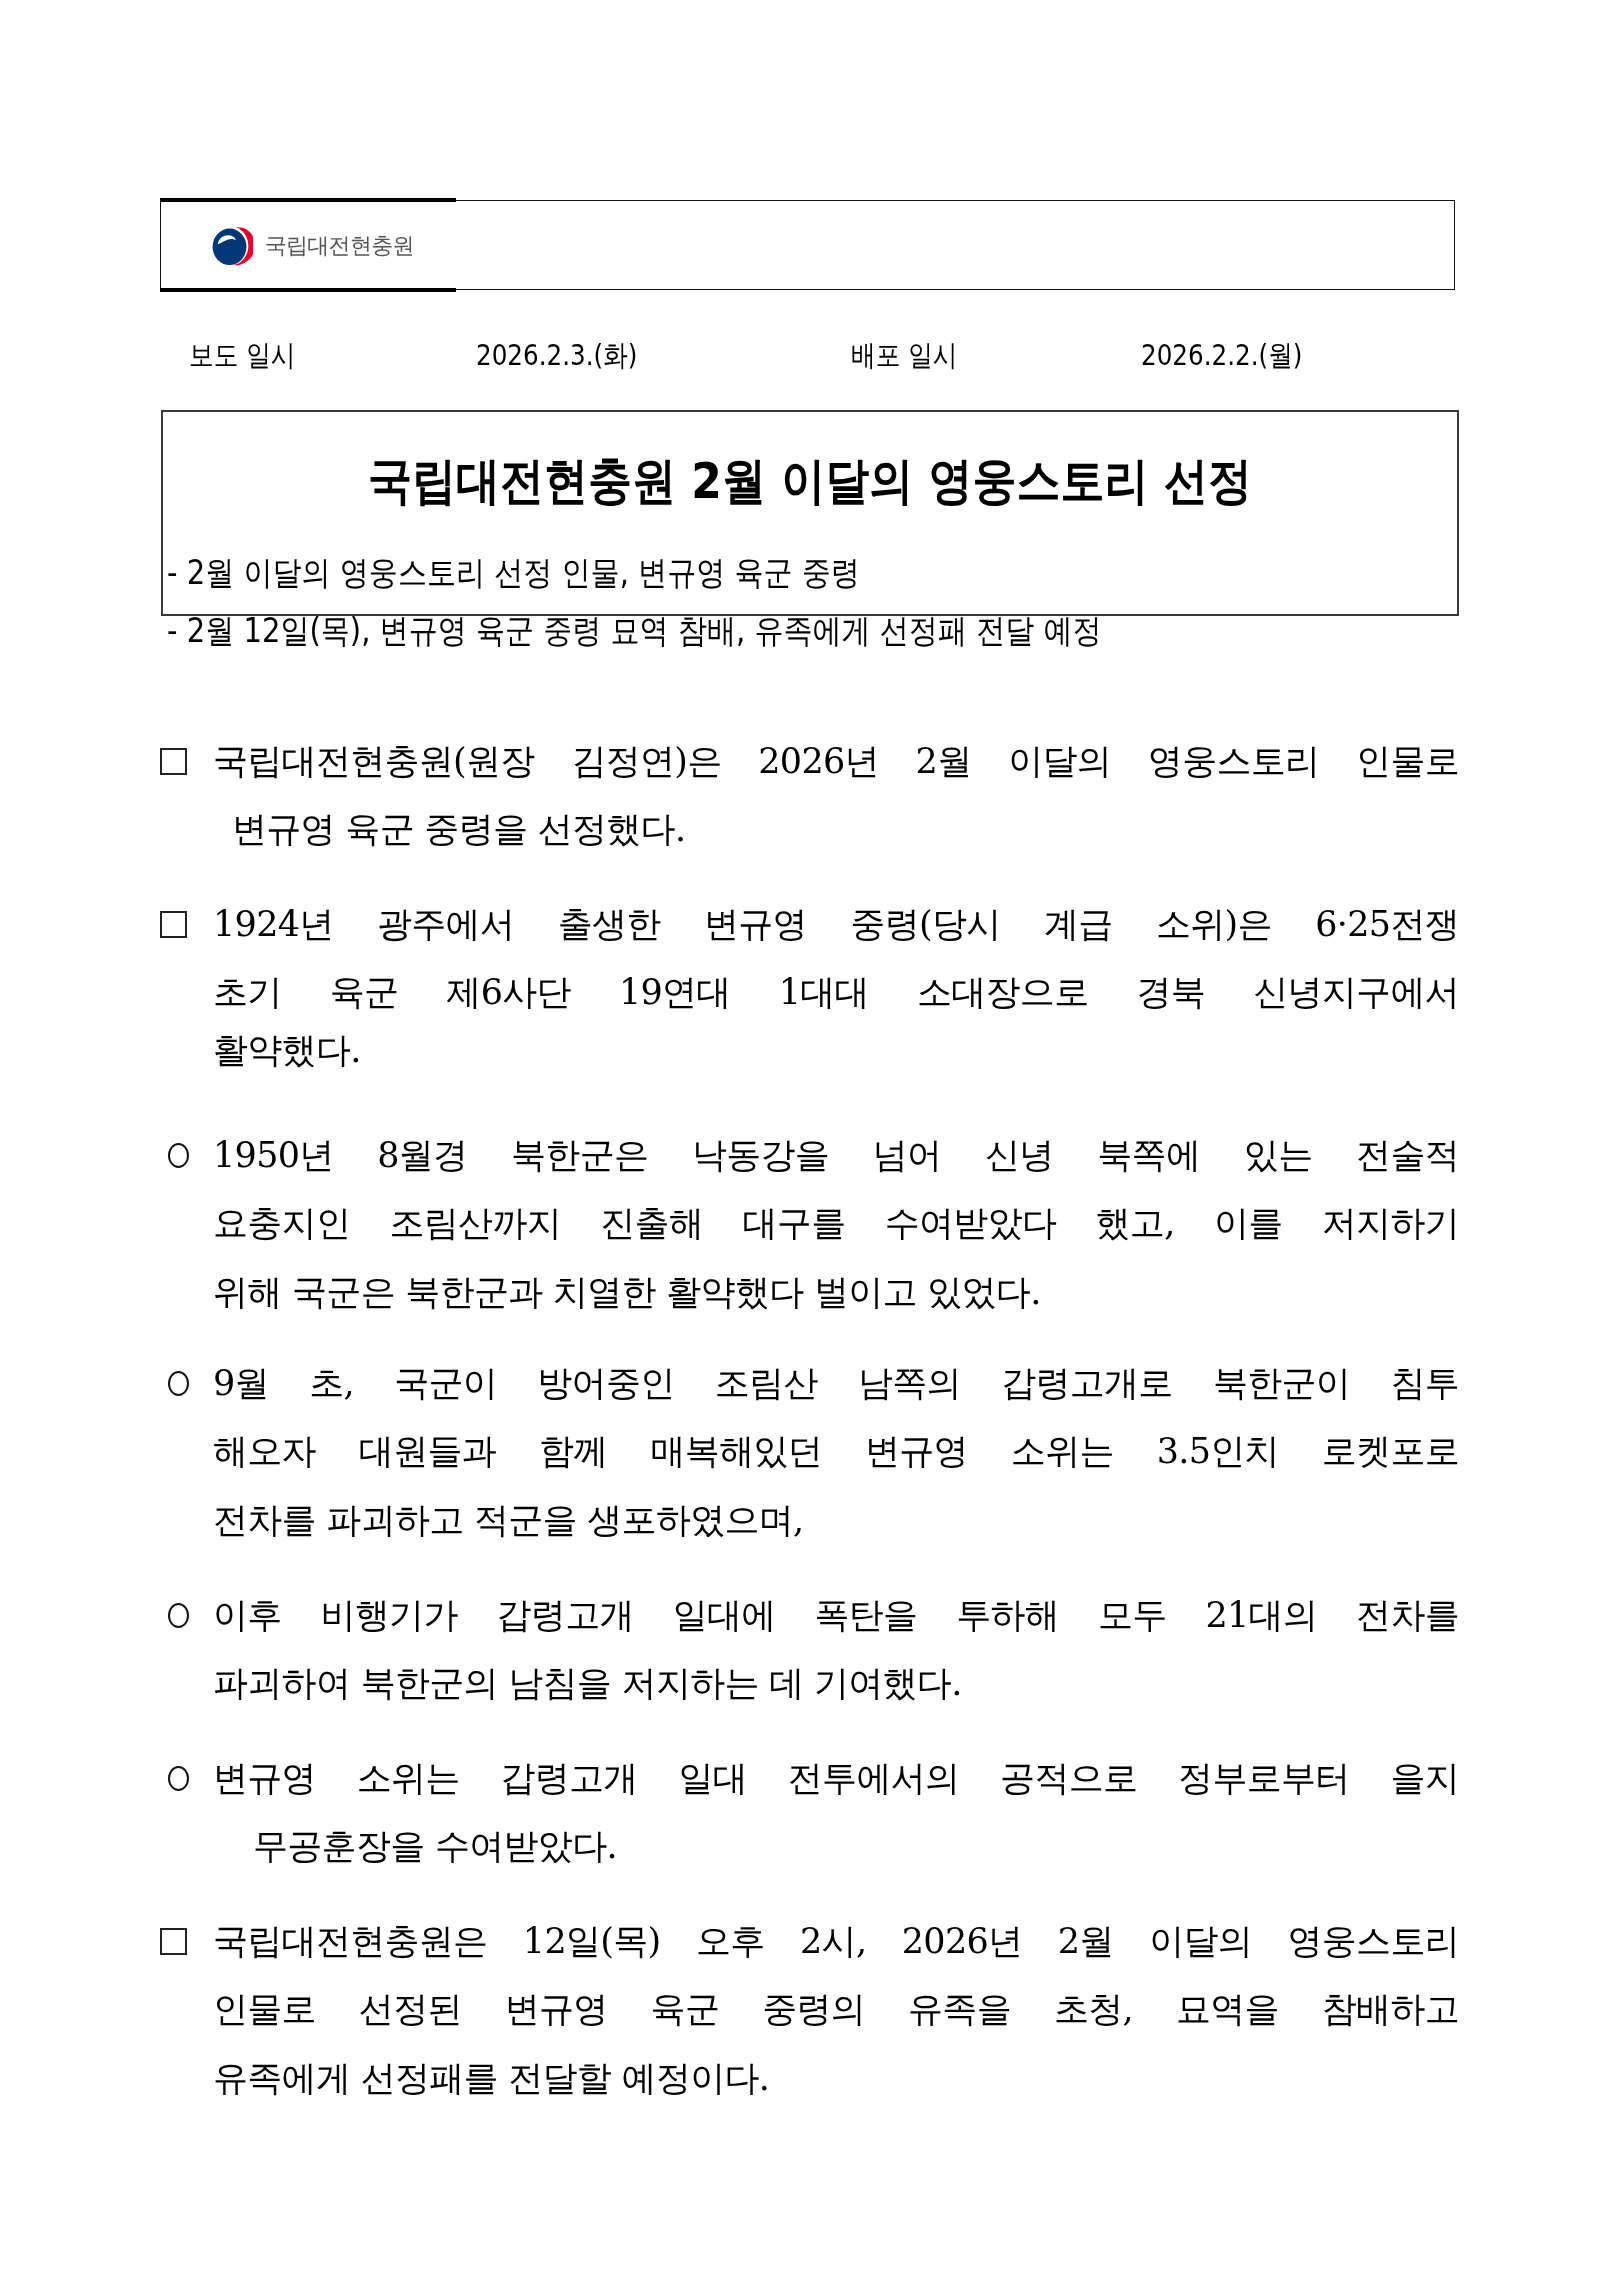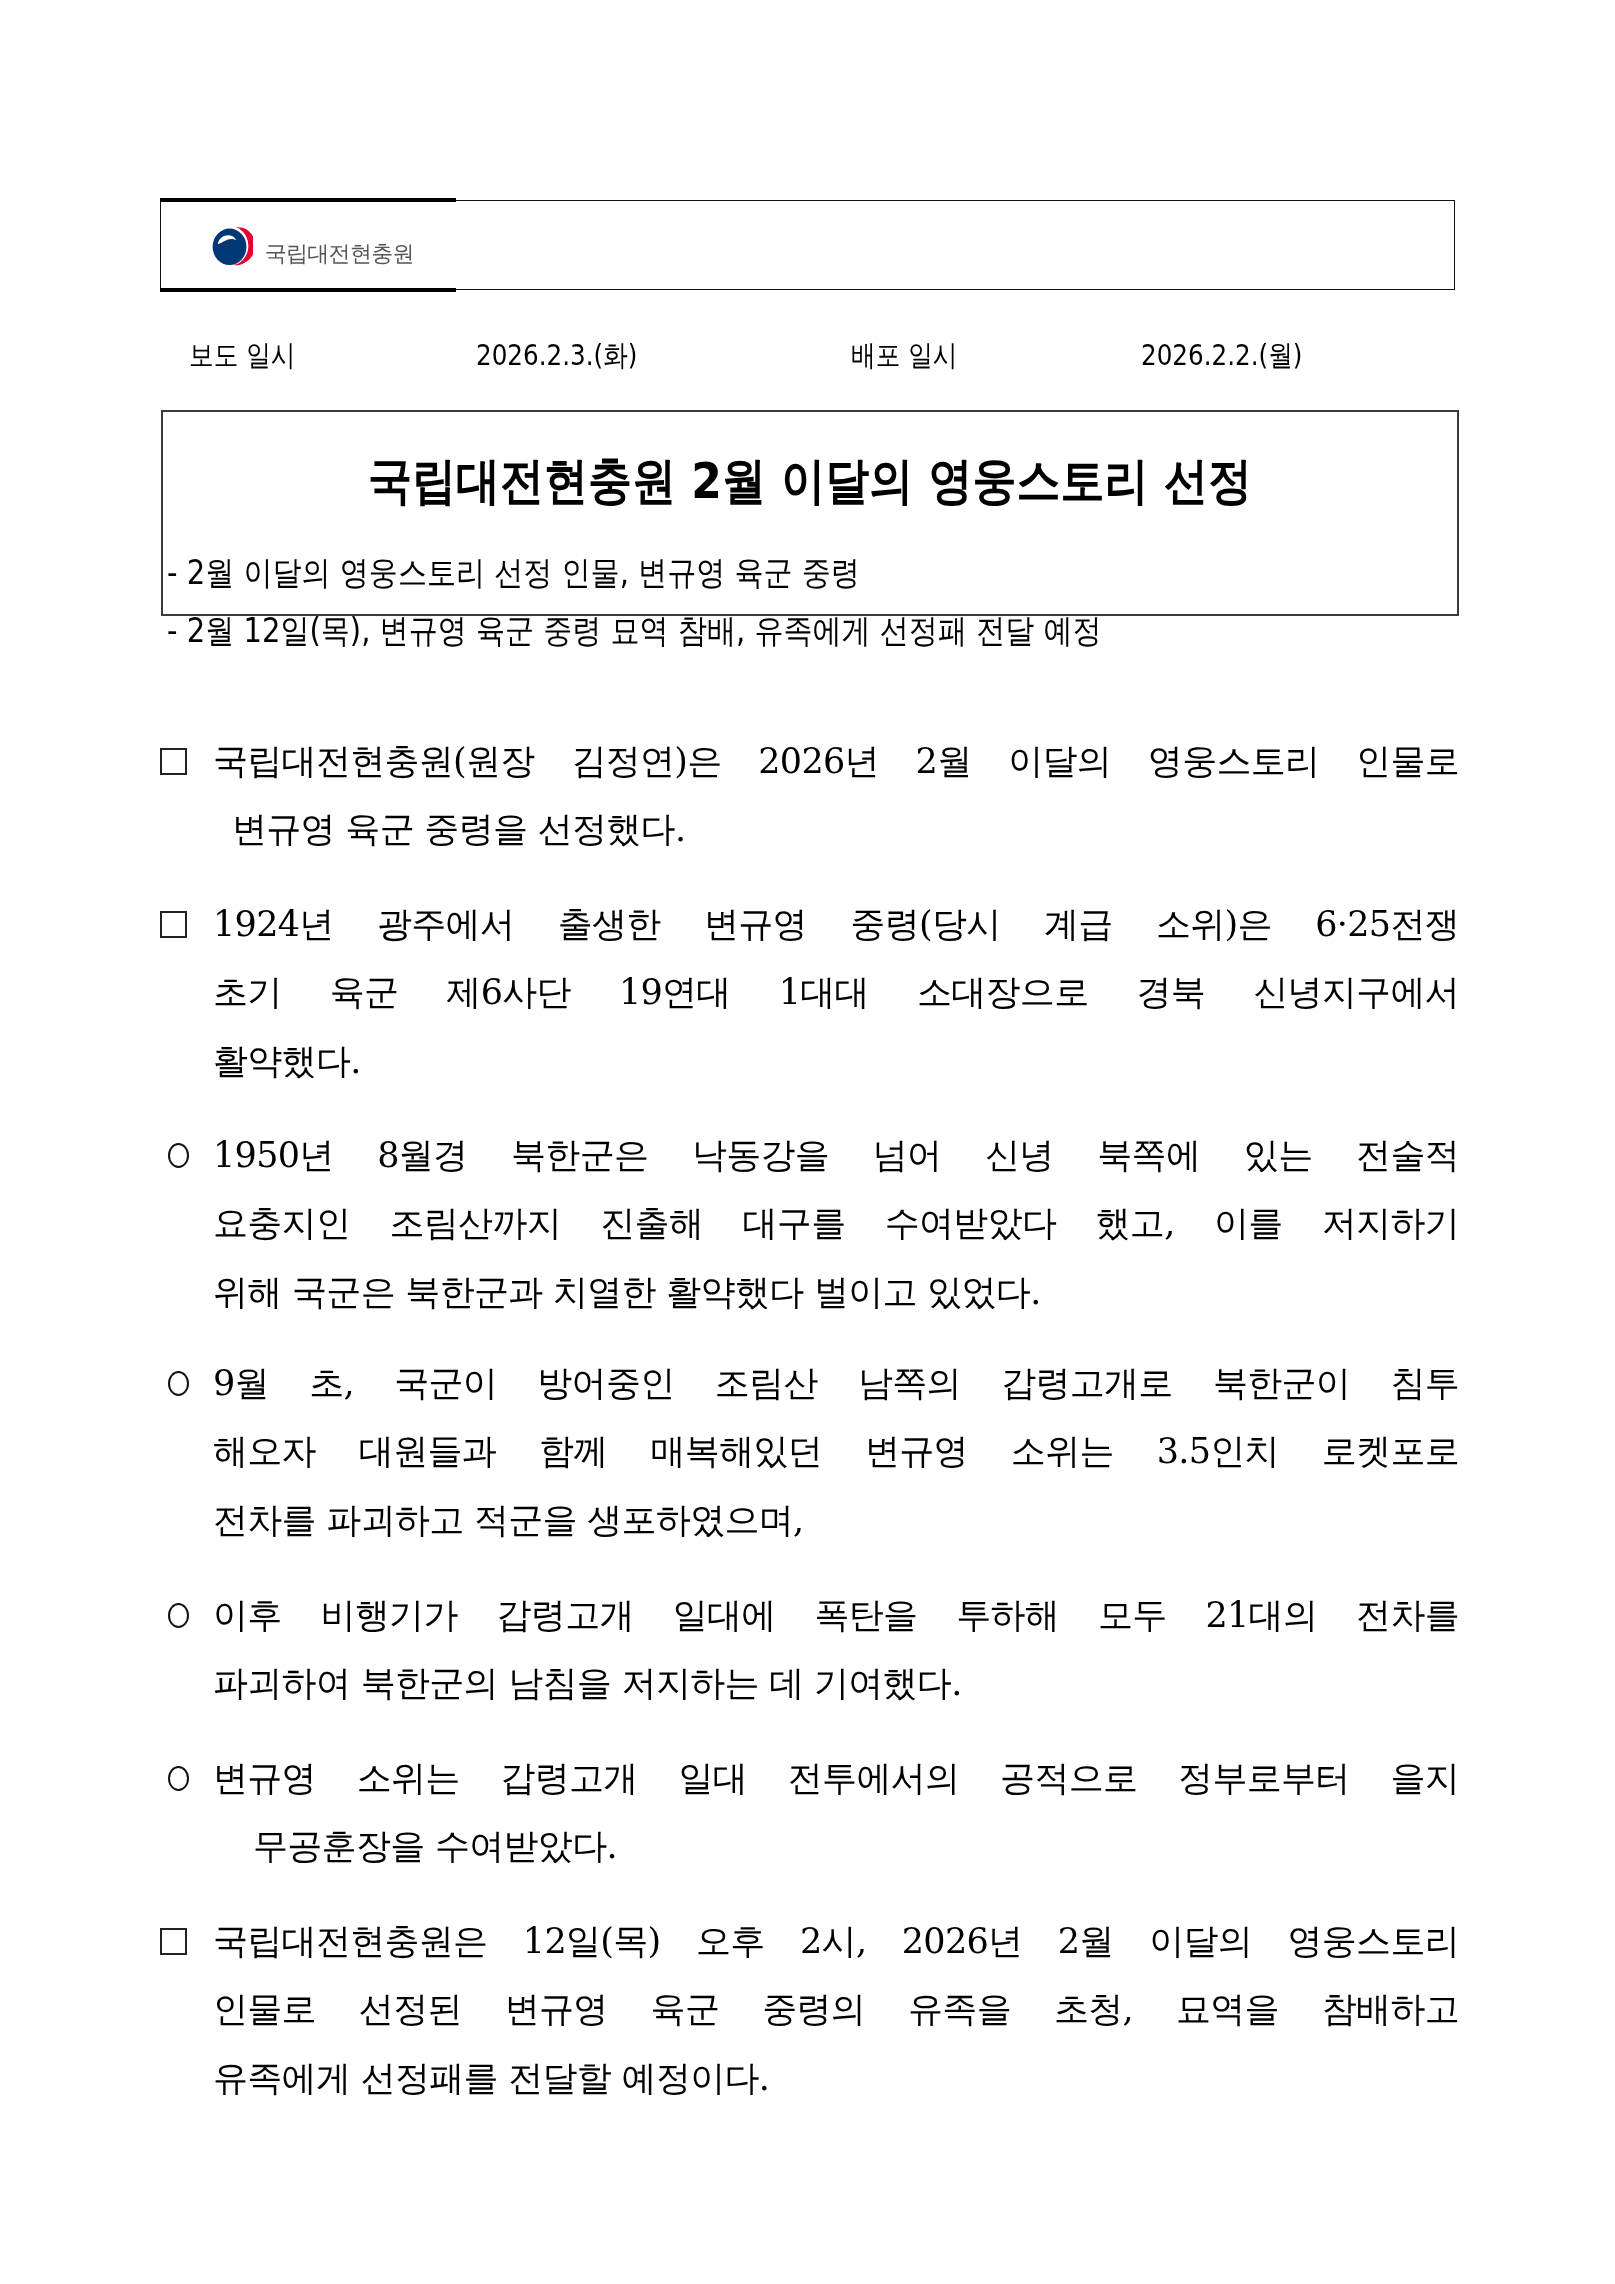--- a/index.html
+++ b/index.html
@@ -9,21 +9,21 @@
     .header-box {
       position: absolute; left: 160px; top: 200px; width: 1295px; height: 90px;
       border: 1.3px solid #111; box-sizing: border-box;
     }
     .header-box .thick-top, .header-box .thick-bottom {
       position: absolute; left: -1.3px; width: 296px; height: 3.9px; background: #000;
     }
     .header-box .thick-top { top: -2.6px; }
     .header-box .thick-bottom { bottom: -2.6px; }
     .logo {
-      position: absolute; left: 49px; top: 21px; display: flex; align-items: flex-end; gap: 11.7px;
+      position: absolute; left: 49px; top: 21px; display: flex; align-items: center; gap: 11.7px;
     }
     .logo svg { width: 43px; height: 47px; }
     .logo-text {
       font-family: "DejaVu Sans", sans-serif; font-size: 22px; color: #555; letter-spacing: -0.7px;
     }
     .header-title {
       position: absolute; left: 495px; top: 13px; width: 456px; text-align: center;
       font-family: "DejaVu Sans", sans-serif; font-weight: bold; font-size: 53px; letter-spacing: 26px;
       line-height: 63px;
     }
@@ -104,21 +104,21 @@
   <div class="line" style="top:0px;">국립대전현충원(원장 김정연)은 2026년 2월 이달의 영웅스토리 인물로</div>
   <div class="line last" style="top:68px;margin-left:19px;">변규영 육군 중령을 선정했다.</div>
 </div>
 
 <div class="para" style="top:890px;">
   <div class="bullet">
       <div class="bullet-square"></div>
     </div>
   <div class="line" style="top:0px;">1924년 광주에서 출생한 변규영 중령(당시 계급 소위)은 6·25전쟁</div>
   <div class="line" style="top:68px;">초기 육군 제6사단 19연대 1대대 소대장으로 경북 신녕지구에서</div>
-  <div class="line last" style="top:137px;">활약했다.</div>
+  <div class="line last" style="top:126px;">활약했다.</div>
 </div>
 
 <div class="para" style="top:1121px;">
   <div class="bullet">
       <div class="bullet-circle"></div>
     </div>
   <div class="line" style="top:0px;">1950년 8월경 북한군은 낙동강을 넘어 신녕 북쪽에 있는 전술적</div>
   <div class="line" style="top:68px;">요충지인 조림산까지 진출해 대구를 수여받았다 했고, 이를 저지하기</div>
   <div class="line last" style="top:137px;">위해 국군은 북한군과 치열한 활약했다 벌이고 있었다.</div>
 </div>

